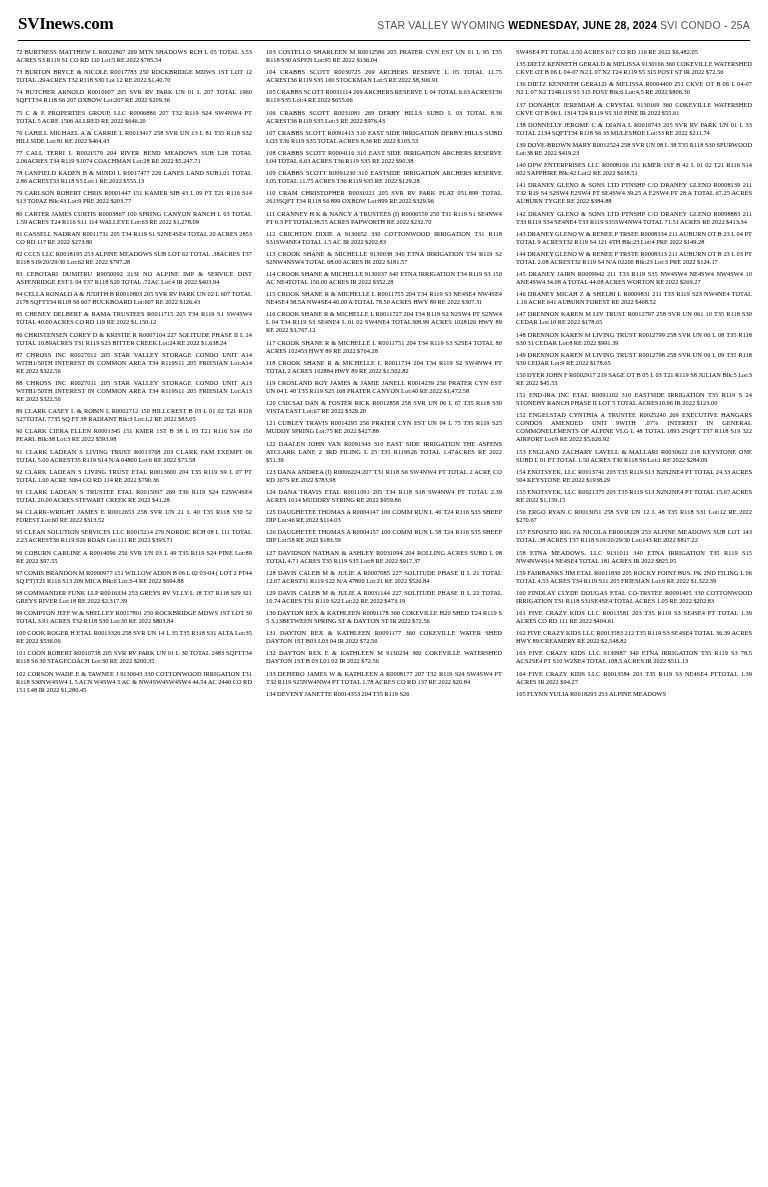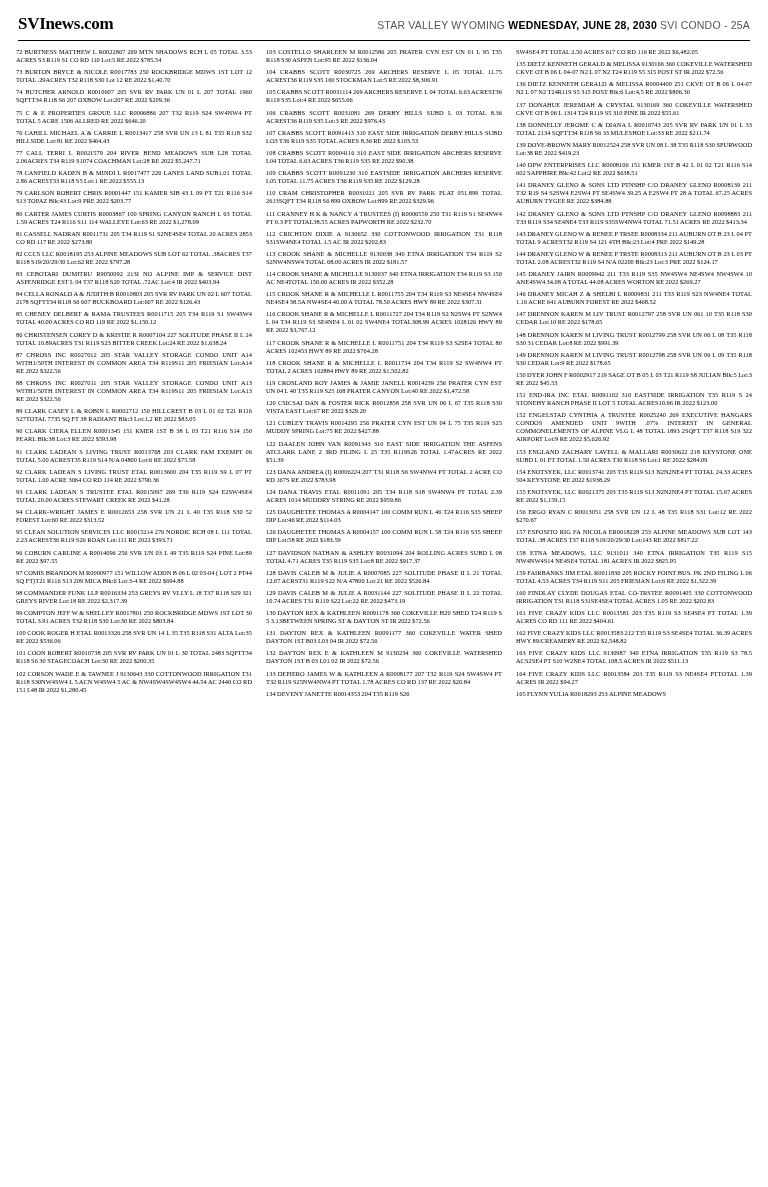--- a/index.html
+++ b/index.html
@@ -80,21 +80,21 @@
 </style>
 </head>
 <body>
 
 <div class="page">
 
   <div class="masthead">
     <div class="masthead-logo">SVInews.com</div>
     <div class="masthead-right">
       <span class="light">STAR VALLEY WYOMING</span>
-      <span class="bold">WEDNESDAY, JUNE 28, 2030</span>
+      <span class="bold">WEDNESDAY, JUNE 28, 2024</span>
       <span class="light">SVI CONDO - 25A</span>
     </div>
   </div>
 
   <div class="rule"></div>
 
   <div class="columns">
     <div class="col" id="col-1">
         <p>72 BURTNESS MATTHEW L R0022867 269 MTN SHADOWS RCH L 05 TOTAL 3.53 ACRES S3 R119 S1 CO RD 110 Lot:5 RE 2022 $785.54</p>
         <p>73 BURTON BRYCE &amp; NICOLE R0017783 250 ROCKBRIDGE MDWS 1ST LOT 12 TOTAL .29ACRES T32 R118 S30 Lot 12 RE 2022 $1,40.70</p>

